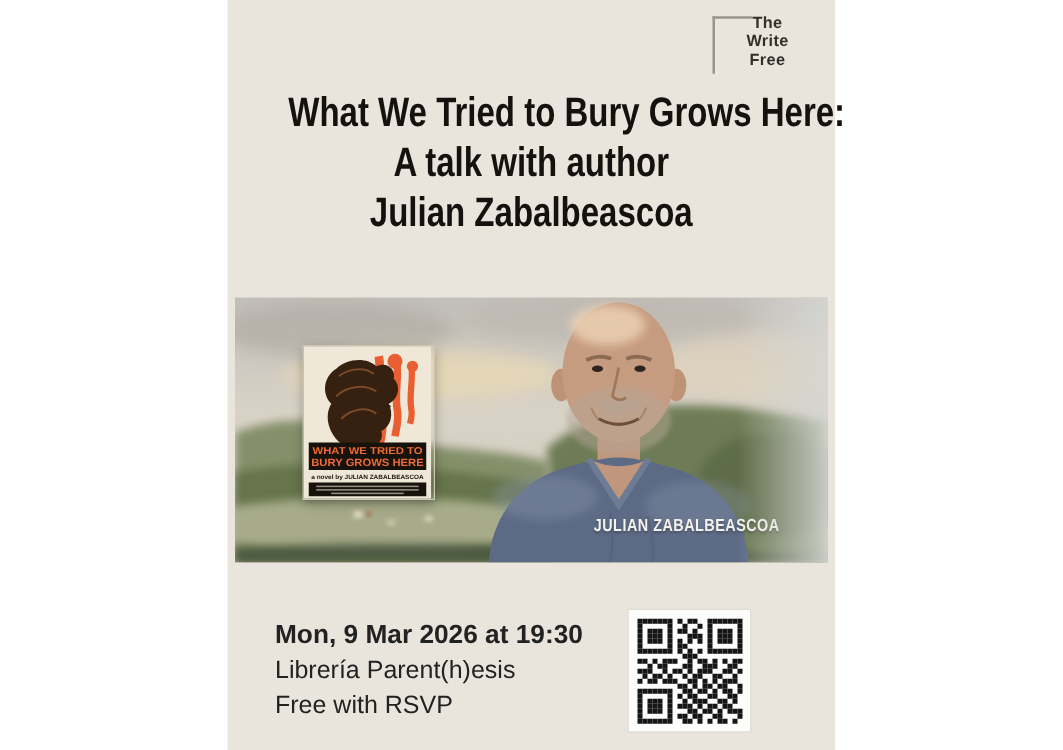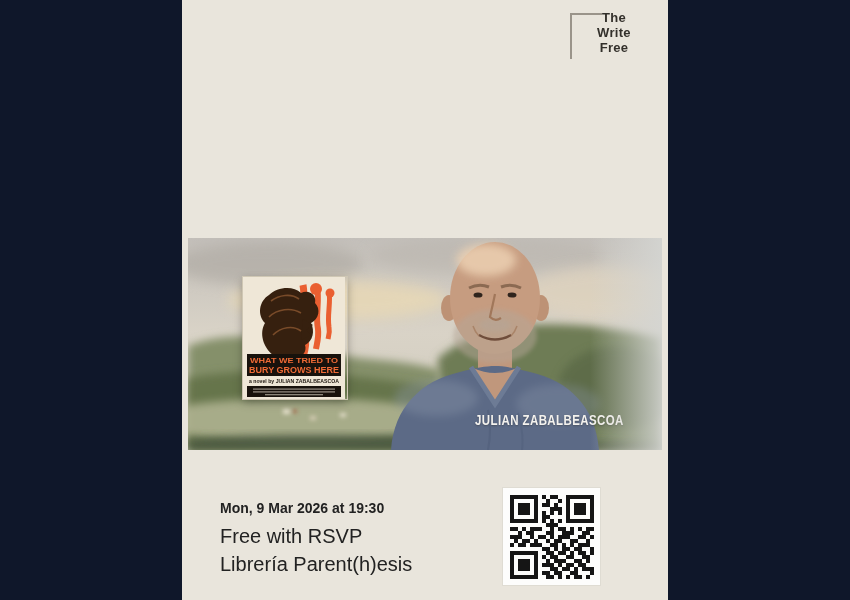--- a/index.html
+++ b/index.html
@@ -1,16 +1,16 @@
 <!DOCTYPE html>
 <html><head>
 <meta charset="utf-8">
 <style>
   html,body{margin:0;padding:0;background:#7b5404;}
-  .stage{position:relative;width:850px;height:600px;background:#0f172a;overflow:hidden;
+  .stage{position:relative;width:850px;height:600px;background:#ffffff;overflow:hidden;
          font-family:"Liberation Sans",sans-serif;}
   .flyer{position:absolute;left:182px;top:0;width:486px;height:600px;background:#e9e5dc;}
 
   
   .logo{position:absolute;left:0;top:0;width:486px;height:70px;}
   .logo-bracket{position:absolute;left:388px;top:13px;width:30px;height:44px;
                 border-left:2px solid #9a948a;border-top:2px solid #9a948a;}
   .logo-text{position:absolute;left:404px;top:10px;width:56px;text-align:center;
              font-weight:700;font-size:13px;line-height:15px;color:#33302b;letter-spacing:.3px;}
 
@@ -27,21 +27,21 @@
   .photo-caption{position:absolute;left:287px;top:174px;color:#f4f2ee;font-weight:700;font-size:14px;
                  letter-spacing:.5px;white-space:nowrap;transform:scaleX(.82);transform-origin:0 0;
                  text-shadow:0 1px 2px rgba(40,40,40,.4);}
   .book-cover{position:absolute;left:55px;top:39px;width:104px;height:122px;
               box-shadow:0 3px 9px rgba(0,0,0,.35);outline:1px solid #cfc7b4;}
   .book-cover svg{display:block;}
 
   
   .details{position:absolute;left:38px;top:494px;color:#222;}
   .detail-line{font-size:20px;line-height:28px;font-weight:400;}
-  .detail-line.bold{font-weight:700;font-size:14px;}
+  .detail-line.bold{font-weight:700;font-size:21px;}
 
   
   .qr-tile{position:absolute;left:321px;top:488px;width:97px;height:97px;background:#fdfdfc;
            display:flex;align-items:center;justify-content:center;box-shadow:0 0 0 1px rgba(0,0,0,.04);}
   .qr-grid{display:grid;grid-template-columns:repeat(21,4px);grid-auto-rows:4px;}
   .qr-grid i{display:block;}
   .qr-grid i.on{background:#151515;}
 </style>
 </head>
 <body>
@@ -51,20 +51,25 @@
 
     <div class="logo">
       <div class="logo-bracket"></div>
       <div class="logo-text">
         <div>The</div>
         <div>Write</div>
         <div>Free</div>
       </div>
     </div>
 
+    <div class="title">
+      <div class="title-line">What We Tried to Bury Grows Here:</div>
+      <div class="title-line">A talk with author</div>
+      <div class="title-line">Julian Zabalbeascoa</div>
+    </div>
 
     <div class="photo">
       <svg width="474" height="212" viewBox="0 0 474 212">
         <defs>
           <linearGradient id="sky" x1="0" y1="0" x2="0" y2="1">
             <stop offset="0" stop-color="#c3bfba"></stop>
             <stop offset="0.45" stop-color="#d9d3c7"></stop>
             <stop offset="1" stop-color="#cfcabc"></stop>
           </linearGradient>
           <filter id="b2" x="-40%" y="-40%" width="180%" height="180%">
@@ -158,22 +163,22 @@
           <rect x="22" y="117.1" width="58" height="1.2" fill="#b9b2a4" opacity=".8"></rect>
         </svg>
       </div>
 
       <div class="photo-caption">JULIAN ZABALBEASCOA</div>
       <div class="photo-fade"></div>
     </div>
 
     <div class="details">
       <div class="detail-line bold">Mon, 9 Mar 2026 at 19:30</div>
+      <div class="detail-line">Librería Parent(h)esis</div>
       <div class="detail-line">Free with RSVP</div>
-      <div class="detail-line">Librería Parent(h)esis</div>
     </div>
 
     <div class="qr-tile">
       <div class="qr-grid">
           <i class="on"></i>
           <i class="on"></i>
           <i class="on"></i>
           <i class="on"></i>
           <i class="on"></i>
           <i class="on"></i>

